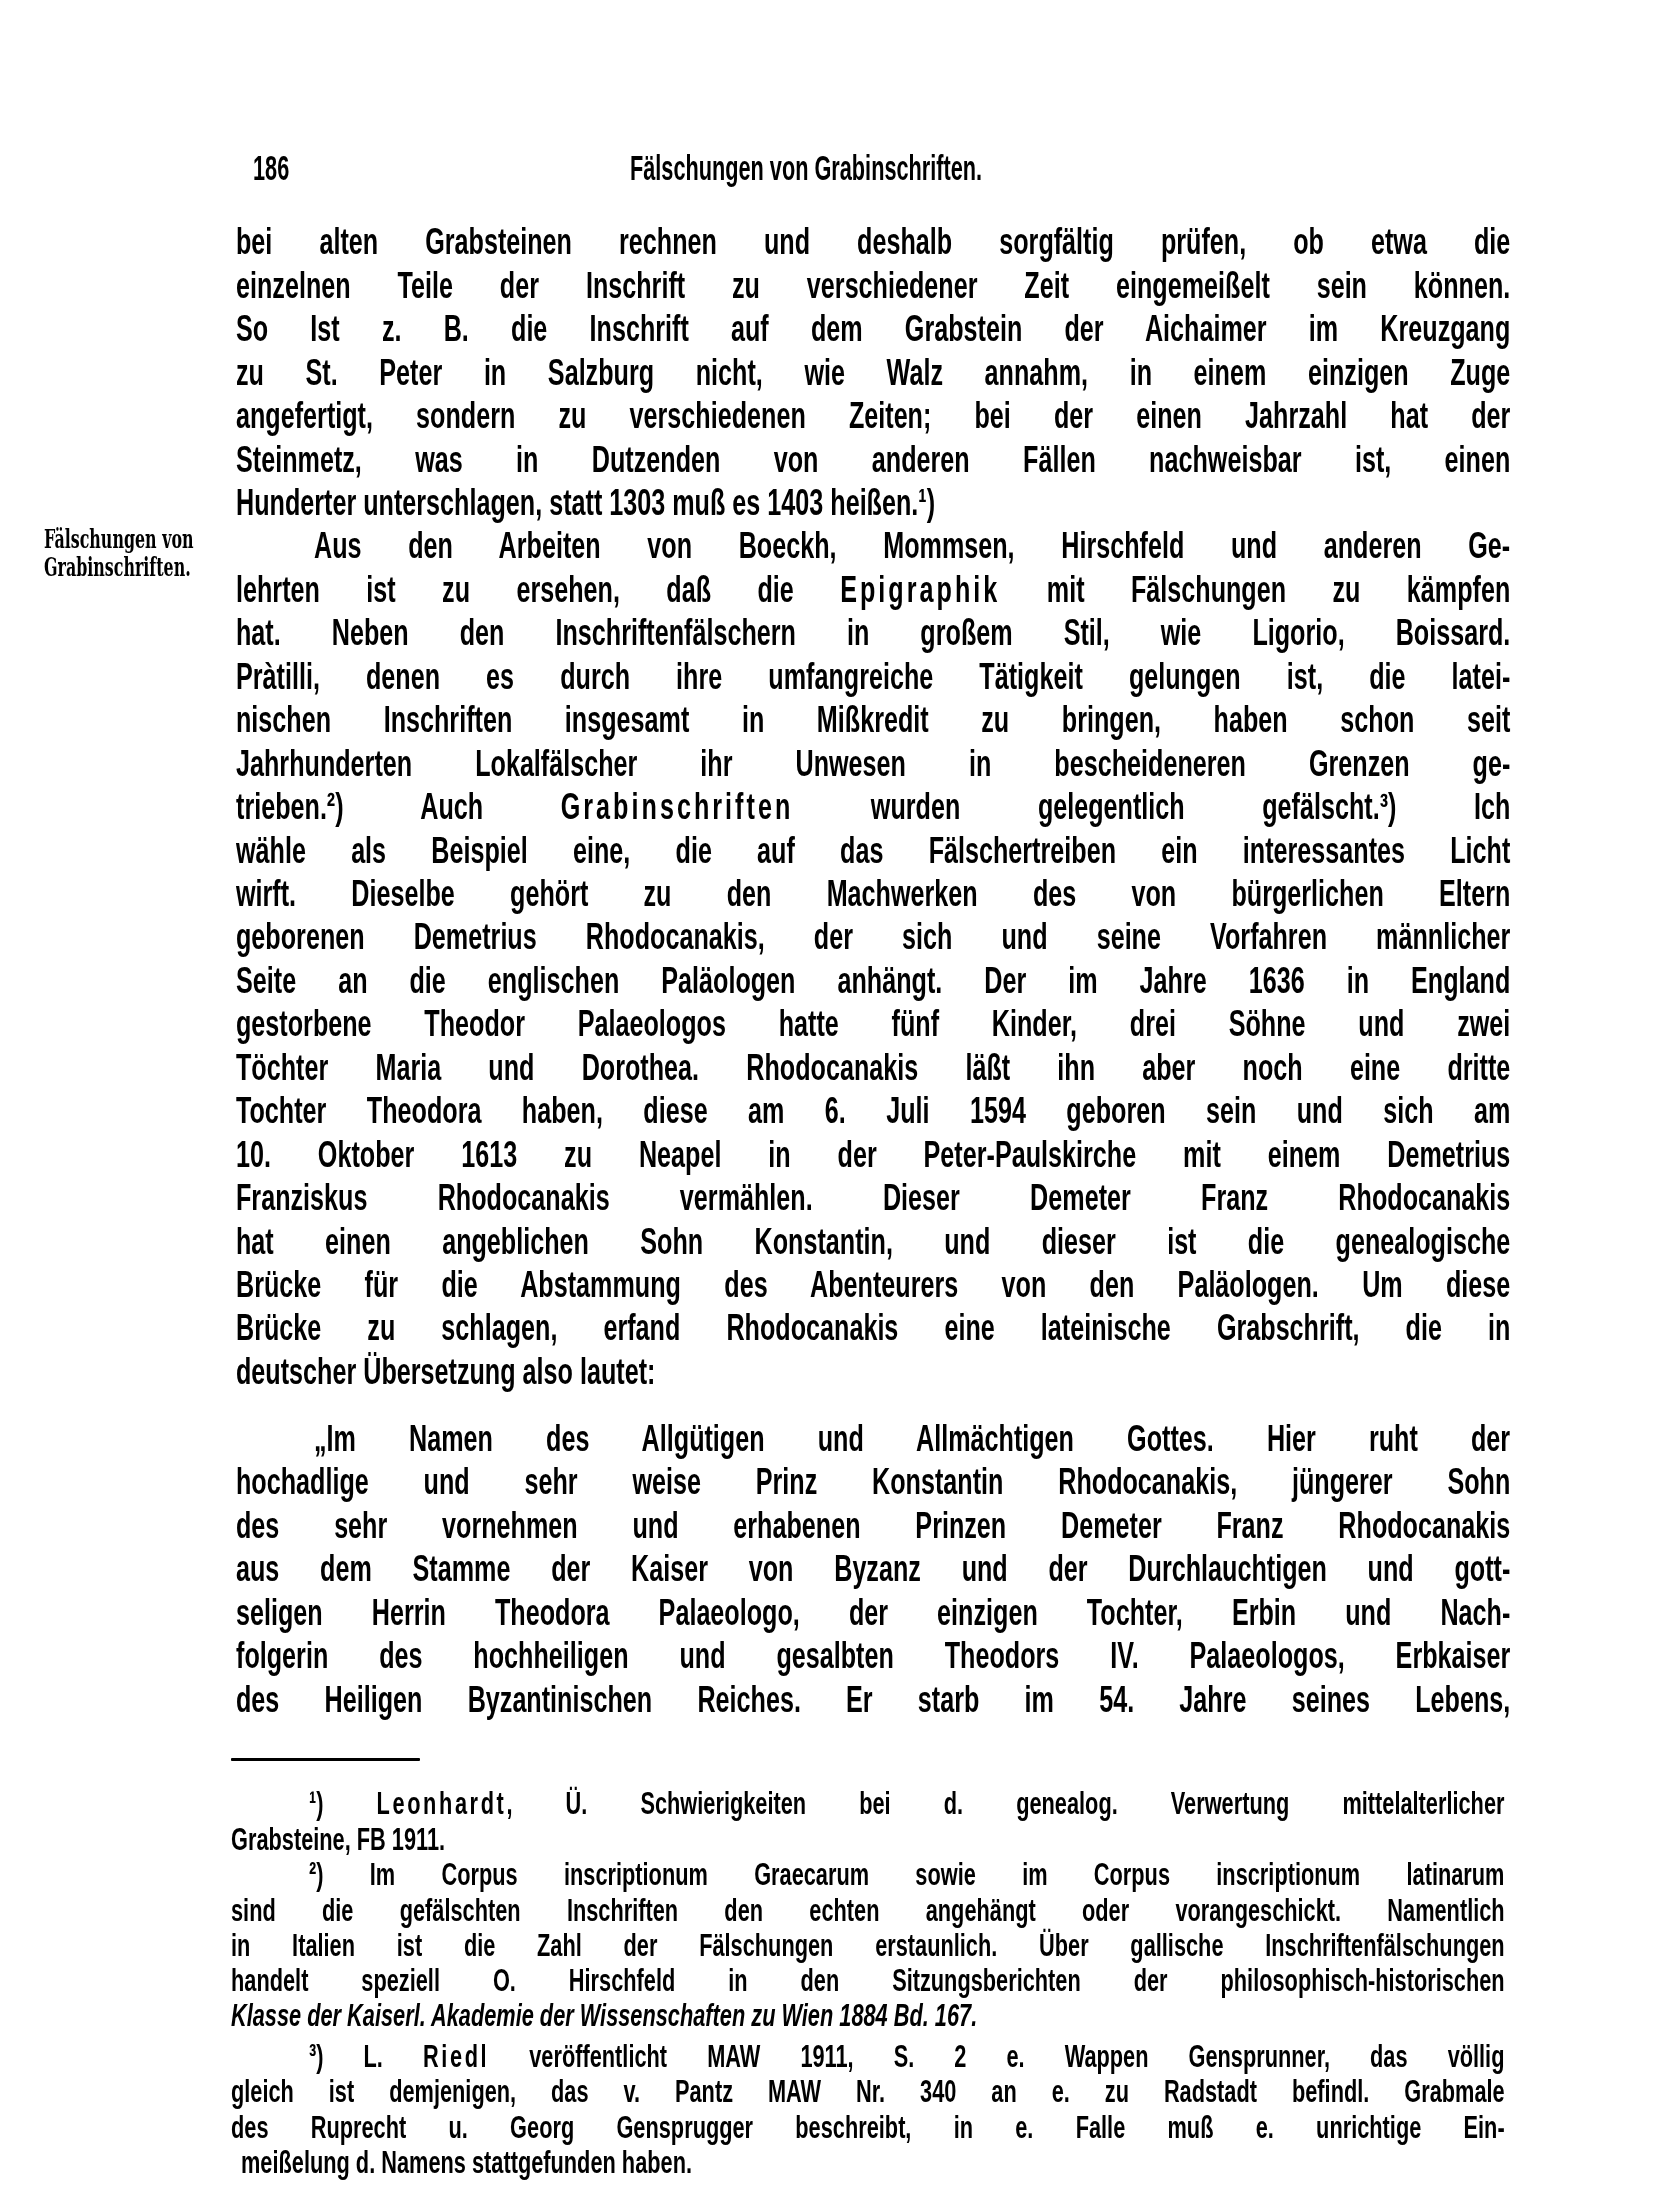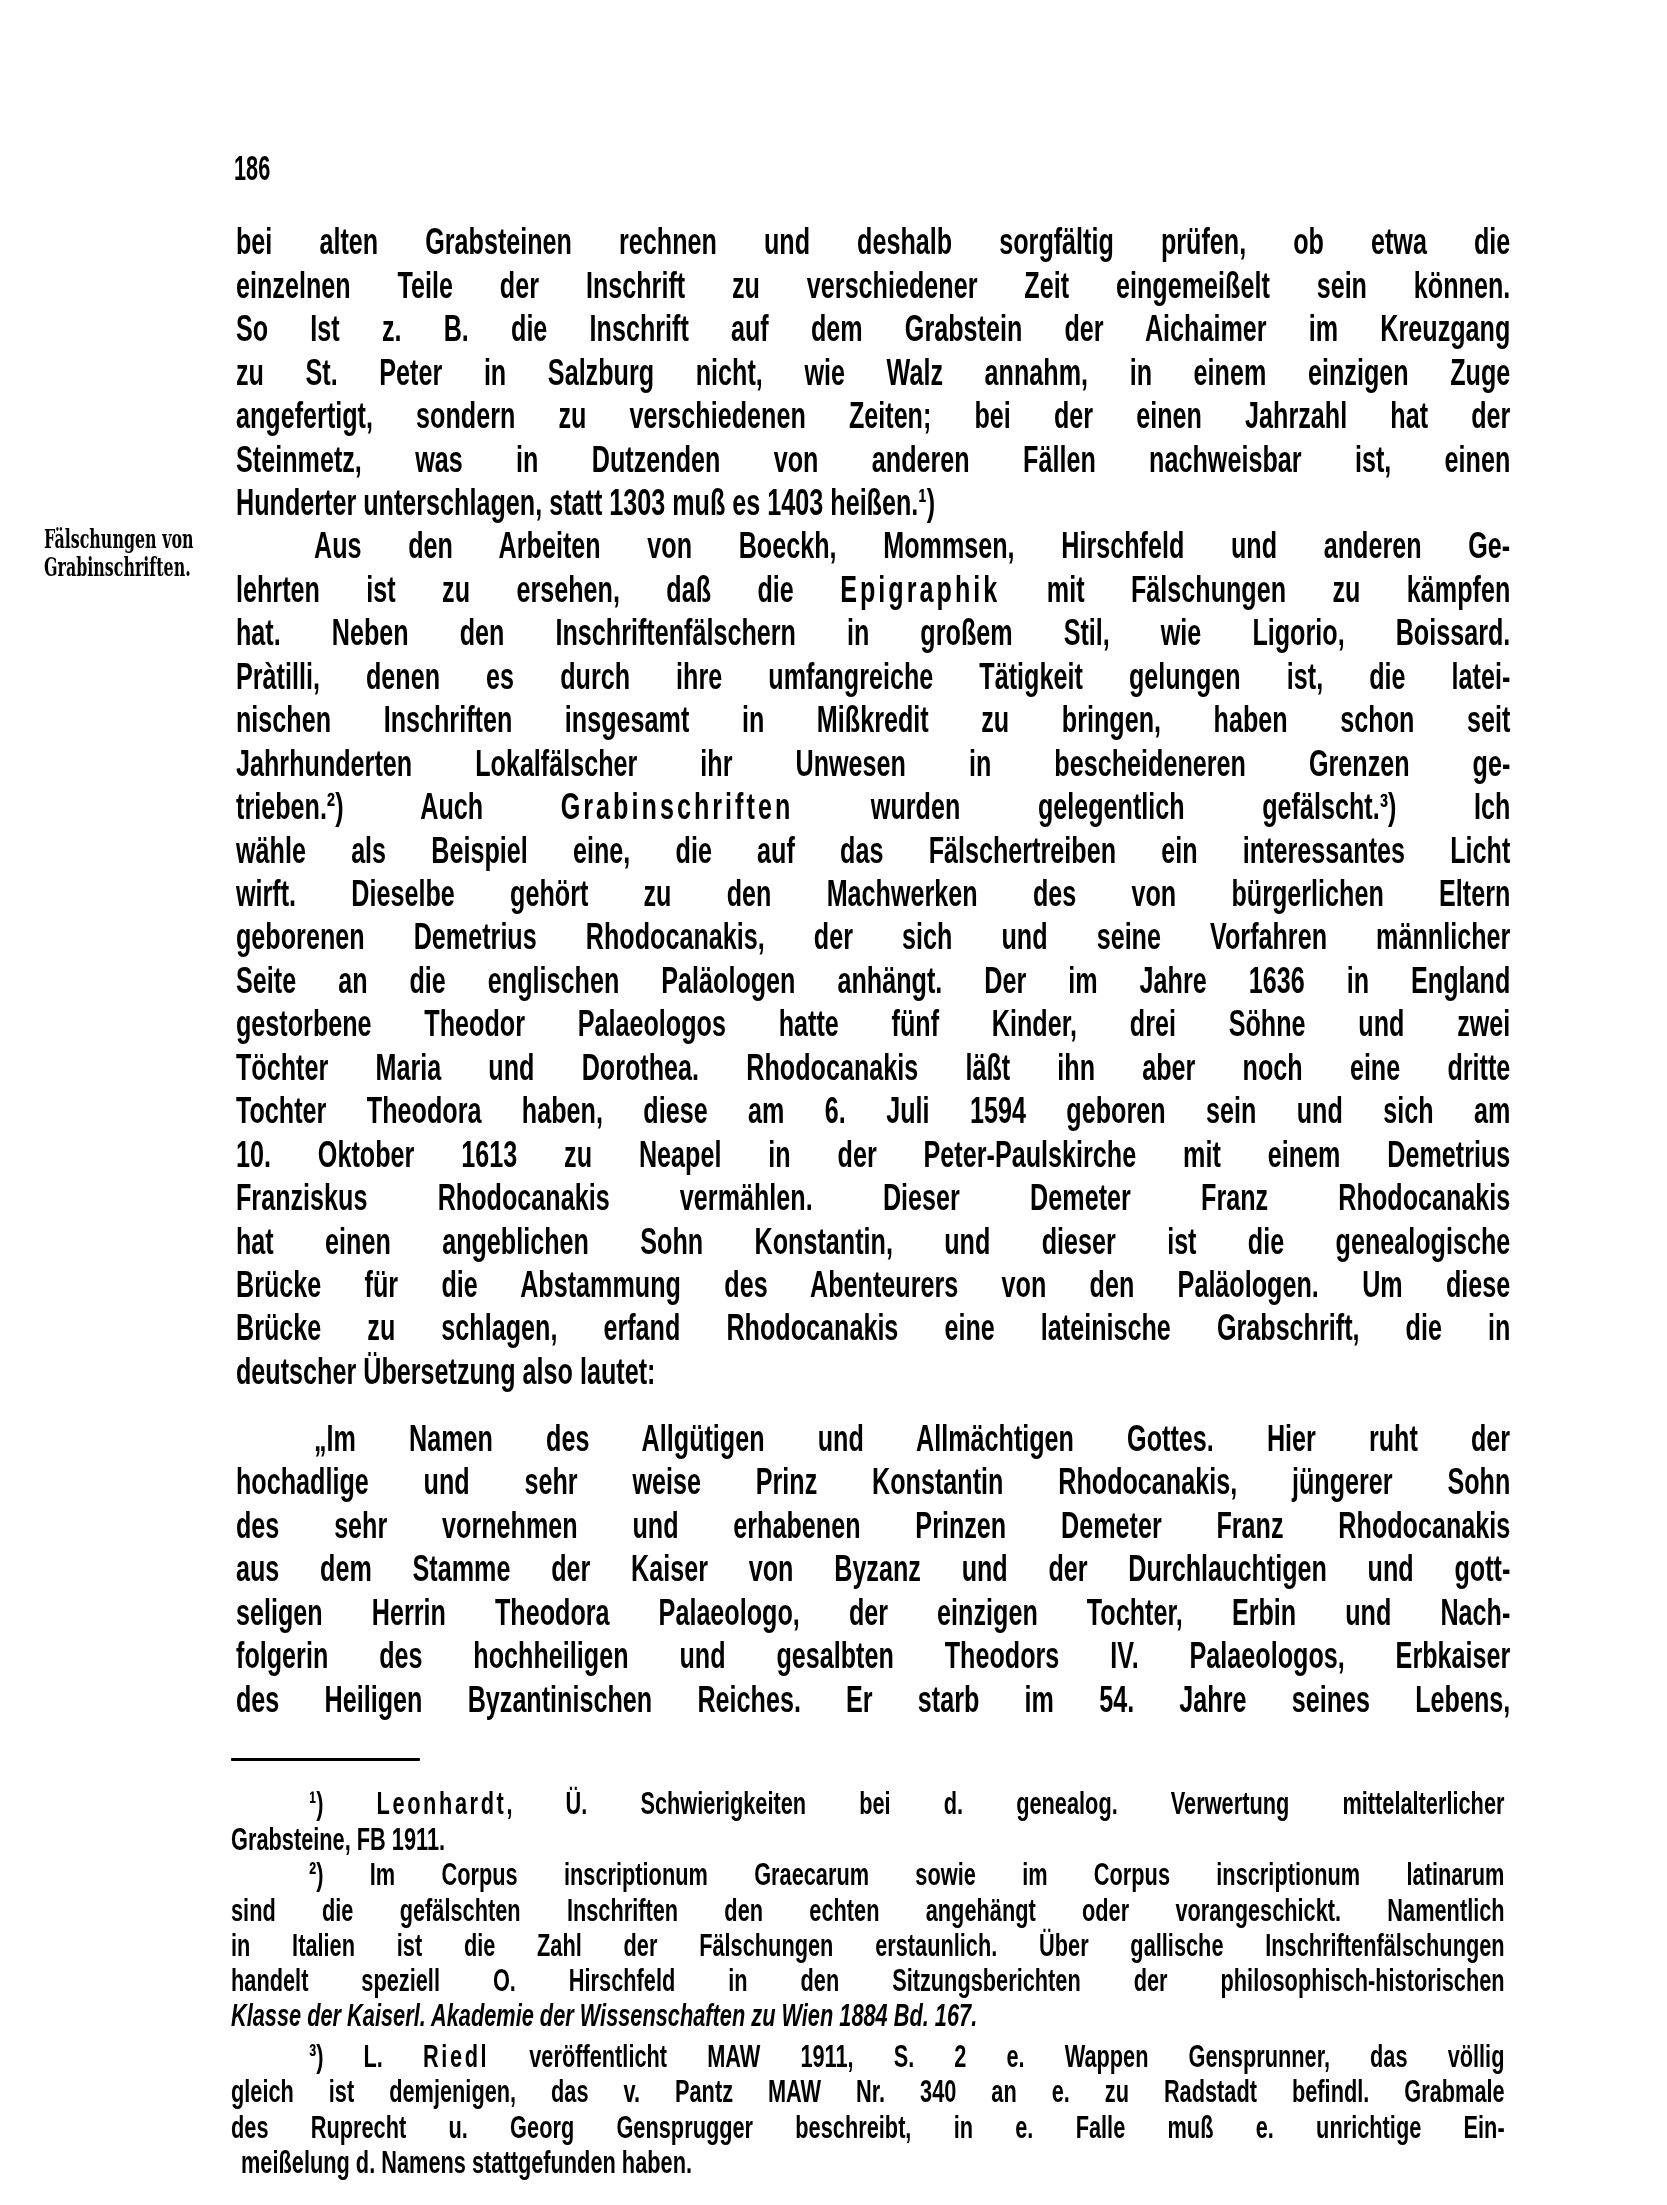--- a/index.html
+++ b/index.html
@@ -15,22 +15,25 @@
   .body-ln { font-size:37px; }
   .fn-ln { font-size:32px; }
   .hdr { font-size:35px; }
   .margin-ln { font-size:25.6px; font-family:"DejaVu Serif", serif; font-weight:bold; }
   .rule { position:absolute; left:231px; top:1758px; width:189px; height:2.6px; background:#000; border-radius:0.9px; }
 </style>
 </head>
 <body>
 
 <div class="page">
-  <div class="ln hdr" style="left:234px; top:150px;">
+  <div class="ln hdr" style="left:253px; top:150px;">
     <span class="inner" style="transform: scaleX(0.62);">186</span>
+  </div>
+  <div class="ln hdr" style="left:630px; top:150px;">
+    <span class="inner" style="transform: scaleX(0.62);">Fälschungen von Grabinschriften.</span>
   </div>
 
   <div class="ln margin-ln" style="left:44px; top:527px;">
     <span class="inner" style="transform: scaleX(0.62);">Fälschungen von</span>
   </div>
   <div class="ln margin-ln" style="left:44px; top:555px;">
     <span class="inner" style="transform: scaleX(0.62);">Grabinschriften.</span>
   </div>
 
   <div id="body-text">

